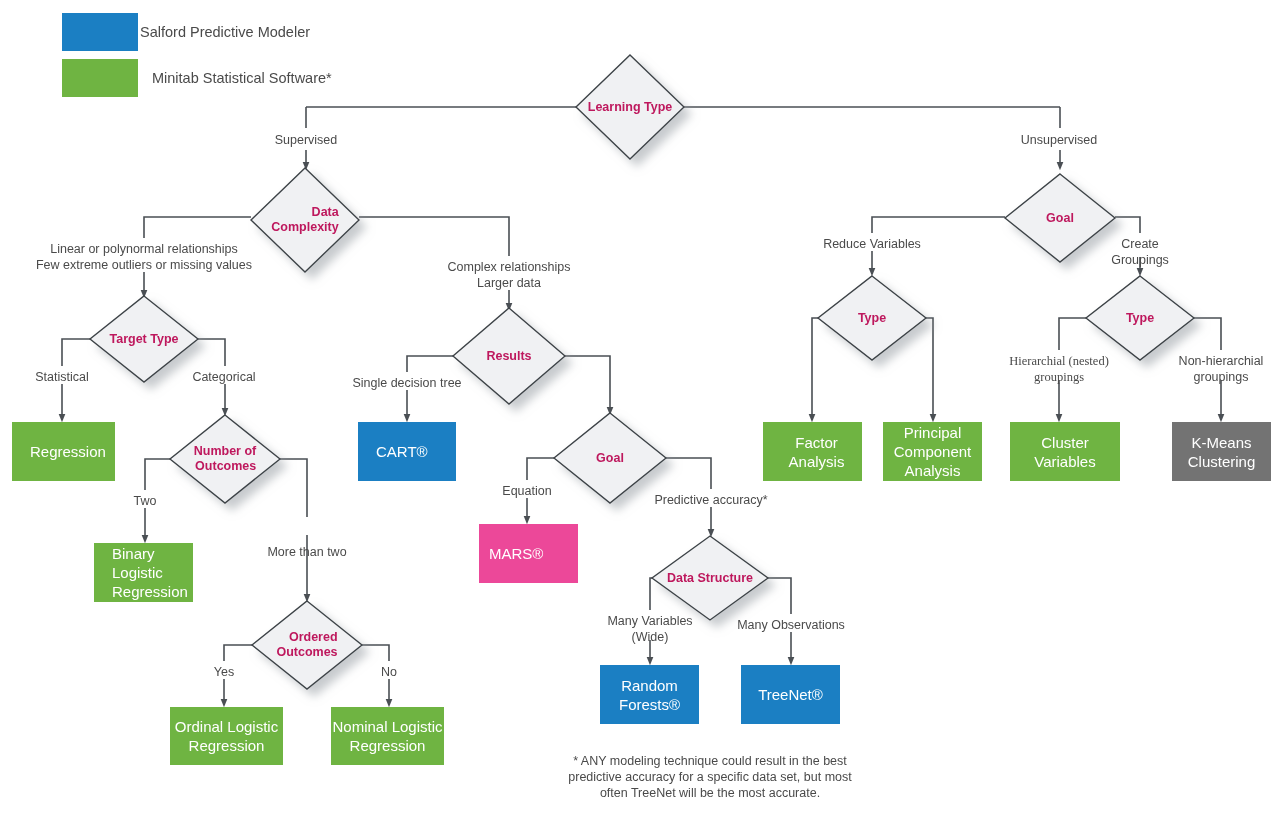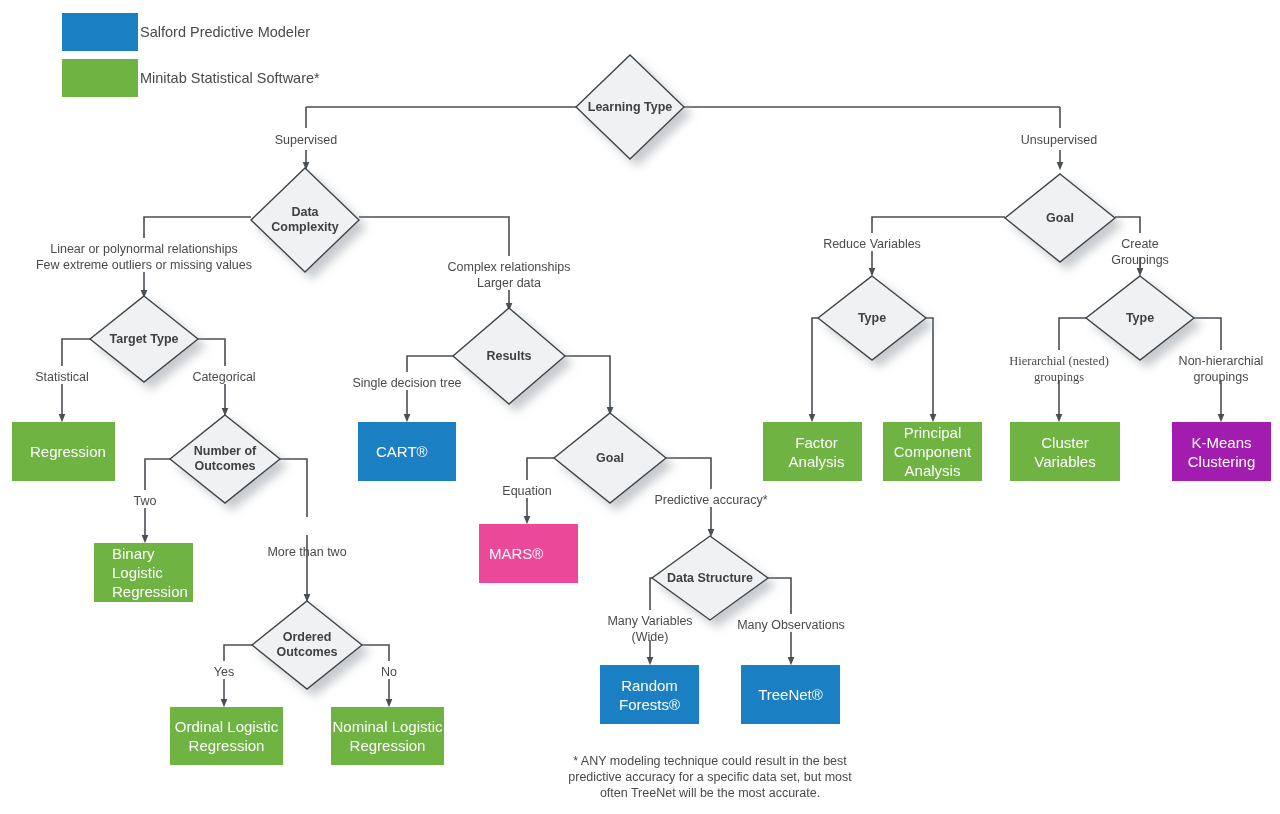--- a/index.html
+++ b/index.html
@@ -49,22 +49,22 @@
     text-align: left;
   }
   .node-box.align-center {
     align-items: center;
     text-align: center;
   }
   .diamond-label {
     position: absolute;
     font-size: 12.5px;
     line-height: 15px;
-    color: #404040;
-    text-align: center;
+    color: #be185d;
+    text-align: right;
     white-space: nowrap;
     transform: translate(-50%, -50%);
     font-weight: 600;
   }
   .edge-label {
     position: absolute;
     font-size: 12.5px;
     line-height: 15.5px;
     color: #4a4a4a;
     white-space: nowrap;
@@ -149,21 +149,21 @@
       <polygon points="1060,174 1115,218 1060,262 1005,218" fill="#f0f1f3" stroke="#3d4347" stroke-width="1.4" filter="url(#softshadow)"></polygon>
       <polygon points="872,276 926,318 872,360 818,318" fill="#f0f1f3" stroke="#3d4347" stroke-width="1.4" filter="url(#softshadow)"></polygon>
       <polygon points="1140,276 1194,318 1140,360 1086,318" fill="#f0f1f3" stroke="#3d4347" stroke-width="1.4" filter="url(#softshadow)"></polygon>
     </g>
 </svg>
 
 <div id="legend">
     <div class="legend-swatch" style="left: 62px; top: 13px; background: rgb(27, 127, 195);"></div>
     <div class="legend-label" style="left: 140px; top: 13px;">Salford Predictive Modeler</div>
     <div class="legend-swatch" style="left: 62px; top: 59px; background: rgb(111, 180, 66);"></div>
-    <div class="legend-label" style="left: 140px; top: 59px;">Minitab Statistical Software*</div>
+    <div class="legend-label" style="left: 152px; top: 59px;">Minitab Statistical Software*</div>
   </div>
 <div id="terminal-layer">
     <div class="node-box align-left" style="left: 12px; top: 422px; width: 103px; height: 59px; background: rgb(111, 180, 66);">
       <div>Regression</div>
     </div>
     <div class="node-box align-left" style="left: 94px; top: 543px; width: 99px; height: 59px; background: rgb(111, 180, 66);">
       <div>Binary Logistic</div>
       <div>Regression</div>
     </div>
     <div class="node-box align-center" style="left: 170px; top: 707px; width: 113px; height: 58px; background: rgb(111, 180, 66);">
@@ -193,21 +193,21 @@
     </div>
     <div class="node-box align-center" style="left: 883px; top: 422px; width: 99px; height: 59px; background: rgb(111, 180, 66);">
       <div>Principal</div>
       <div>Component</div>
       <div>Analysis</div>
     </div>
     <div class="node-box align-center" style="left: 1010px; top: 422px; width: 110px; height: 59px; background: rgb(111, 180, 66);">
       <div>Cluster</div>
       <div>Variables</div>
     </div>
-    <div class="node-box align-center" style="left: 1172px; top: 422px; width: 99px; height: 59px; background: #a21caf;">
+    <div class="node-box align-center" style="left: 1172px; top: 422px; width: 99px; height: 59px; background: #737373;">
       <div>K-Means</div>
       <div>Clustering</div>
     </div>
   </div>
 <div id="diamond-label-layer">
     <div class="diamond-label" style="left: 630px; top: 107px;">
       <div>Learning Type</div>
     </div>
     <div class="diamond-label" style="left: 305px; top: 220px;">
       <div>Data</div>

